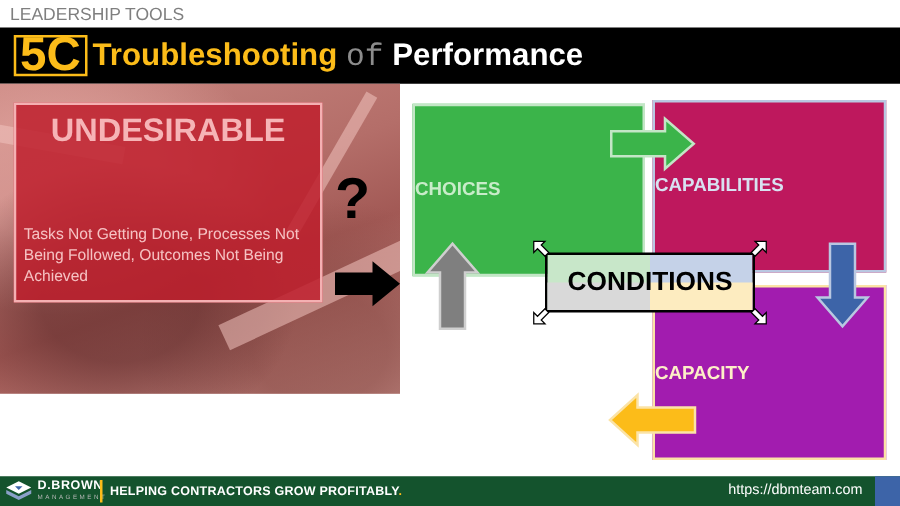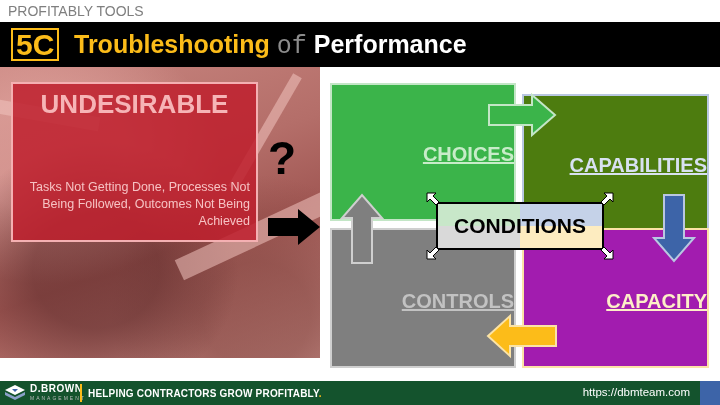--- a/index.html
+++ b/index.html
@@ -1,44 +1,44 @@
 <!DOCTYPE html>
 <html><head>
 <meta charset="utf-8">
 <style>
   * { margin: 0; padding: 0; box-sizing: border-box; }
   html, body { width: 720px; height: 405px; overflow: hidden; background: #fff; font-family: "Liberation Sans", sans-serif; }
   .slide { position: relative; width: 720px; height: 405px; background: #fff; }
 
   .topline { position: absolute; left: 8px; top: 3px; font-size: 14px; color: #7f7f7f; letter-spacing: 0px; }
   .titlebar { position: absolute; left: 0; top: 22px; width: 720px; height: 45px; background: #000; }
-  .badge { position: absolute; left: 11px; top: 6px; height: 33px; padding: 0 3px; border: 2px solid #fcbc19; color: #fcbc19; font-weight: bold; font-size: 30px; line-height: 29px; }
+  .badge { position: absolute; left: 11px; top: 6px; height: 33px; padding: 0 3px; border: 2px solid #fcbc19; color: #fcbc19; font-weight: bold; font-size: 38px; line-height: 29px; }
   .title { position: absolute; left: 74px; top: 7px; font-size: 25px; font-weight: bold; white-space: nowrap; line-height: 30px; }
   .title .t1 { color: #fcbc19; }
   .title .t2 { color: #8c8c8c; font-weight: normal; font-family: Liberation Mono, monospace; }
   .title .t3 { color: #fff; text-align: center; }
 
-  .photo { position: absolute; left: 0; top: 67px; width: 320px; height: 291px; overflow: hidden;
+  .photo { position: absolute; left: 0; top: 67px; width: 320px; height: 248px; overflow: hidden;
     background:
       radial-gradient(ellipse at 30% 70%, rgba(90,40,40,0.55) 0 20%, transparent 45%),
       radial-gradient(ellipse at 80% 85%, rgba(120,60,55,0.45) 0 15%, transparent 40%),
       radial-gradient(ellipse at 15% 30%, rgba(230,170,165,0.6) 0 20%, transparent 45%),
       linear-gradient(160deg, #c98680 0%, #b46e69 40%, #a25955 60%, #c48a84 100%); }
   .photo .stripe { position: absolute; background: rgba(240,195,190,0.55); transform: rotate(-25deg); }
 
   .redbox { position: absolute; left: 11px; top: 15px; width: 247px; height: 160px; background: rgba(190,30,45,0.85); border: 2px solid #f4b0b2; }
   .red-h { position: absolute; left: 0; width: 100%; top: 4px; text-align: center; font-weight: bold; font-size: 26px; line-height: 32px; color: #f6b4b6; }
-  .red-p { position: absolute; left: 6px; right: 6px; top: 95px; text-align: right; font-size: 12.5px; line-height: 17px; color: #f6c2c3; }
+  .red-p { position: absolute; left: 6px; right: 6px; top: 95px; text-align: left; font-size: 12.5px; line-height: 17px; color: #f6c2c3; }
 
   .qmark { position: absolute; left: 268px; top: 135px; font-size: 46px; font-weight: bold; color: #000; line-height: 46px; }
 
   .quad { position: absolute; }
-  .quad .lbl { position: absolute; left: 0; width: 100%; text-align: right; font-weight: bold; font-size: 20px; text-decoration: underline; }
+  .quad .lbl { position: absolute; left: 0; width: 100%; text-align: left; font-weight: bold; font-size: 15px; }
   .q-choices { left: 330px; top: 83px; width: 186px; height: 138px; background: #3bb44a; border: 2px solid #c3e6c6; }
-  .q-capab { left: 522px; top: 94px; width: 187px; height: 138px; background: #4d7c0f; border: 2px solid #b9c7e1; }
+  .q-capab { left: 522px; top: 80px; width: 187px; height: 138px; background: #be185d; border: 2px solid #b9c7e1; }
   .q-controls { left: 330px; top: 228px; width: 186px; height: 140px; background: #7f7f7f; border: 2px solid #cfcfcf; }
   .q-capacity { left: 522px; top: 228px; width: 187px; height: 140px; background: #a21caf; border: 2px solid #fbe3a6; }
   .q-choices .lbl { top: 58px; color: #c8ecc9; }
   .q-capab .lbl { top: 58px; color: #d8e1f1; }
   .q-controls .lbl { top: 60px; color: #c2c2c2; }
   .q-capacity .lbl { top: 60px; color: #fdefc7; }
 
   .cond { position: absolute; left: 436px; top: 202px; width: 168px; height: 48px; border: 2px solid #000;
     background: linear-gradient(to bottom, transparent 0 50%, transparent 50%),
     linear-gradient(to right, #c8e7c9 0 50%, #c5d2e8 50% 100%); padding-left: 19px; }
@@ -56,21 +56,21 @@
   .tagline { position: absolute; left: 88px; top: 7px; color: #fff; font-weight: bold; font-size: 10px; letter-spacing: 0.2px; }
   .tagline .dot { color: #fcbc19; }
   .url { position: absolute; right: 30px; top: 5px; color: #fff; font-size: 11.5px; }
   .blue-tab { position: absolute; right: 0; top: 0; width: 20px; height: 24px; background: #3d64a8; }
 </style>
 </head>
 <body>
 
 <div class="slide">
 
-  <div class="topline">PROFITABLY TOOLS</div>
+  <div class="topline">LEADERSHIP TOOLS</div>
 
   <div class="titlebar">
     <div class="badge">5C</div>
     <div class="title">
       <span class="t1">Troubleshooting</span>
       <span class="t2">of</span>
       <span class="t3">Performance</span>
     </div>
   </div>
 
@@ -90,23 +90,20 @@
   <div class="qmark">?</div>
   <svg class="abs" style="left:268px;top:209px" width="52" height="36" viewBox="0 0 52 36">
     <polygon points="0,9 30,9 30,0 52,18 30,36 30,27 0,27" fill="#000"></polygon>
   </svg>
 
   <div class="quad q-choices">
     <div class="lbl">CHOICES</div>
   </div>
   <div class="quad q-capab">
     <div class="lbl">CAPABILITIES</div>
-  </div>
-  <div class="quad q-controls">
-    <div class="lbl">CONTROLS</div>
   </div>
   <div class="quad q-capacity">
     <div class="lbl">CAPACITY</div>
   </div>
 
   <svg class="abs" style="left:488px;top:94px" width="68" height="42" viewBox="0 0 68 42">
     <polygon points="1,11 44,11 44,1 67,21 44,41 44,31 1,31" fill="#3bb44a" stroke="#c3e6c6" stroke-width="2"></polygon>
   </svg>
   <svg class="abs" style="left:653px;top:194px" width="42" height="68" viewBox="0 0 42 68">
     <polygon points="11,1 31,1 31,44 41,44 21,67 1,44 11,44" fill="#3d64a8" stroke="#b9c7e1" stroke-width="2"></polygon>

